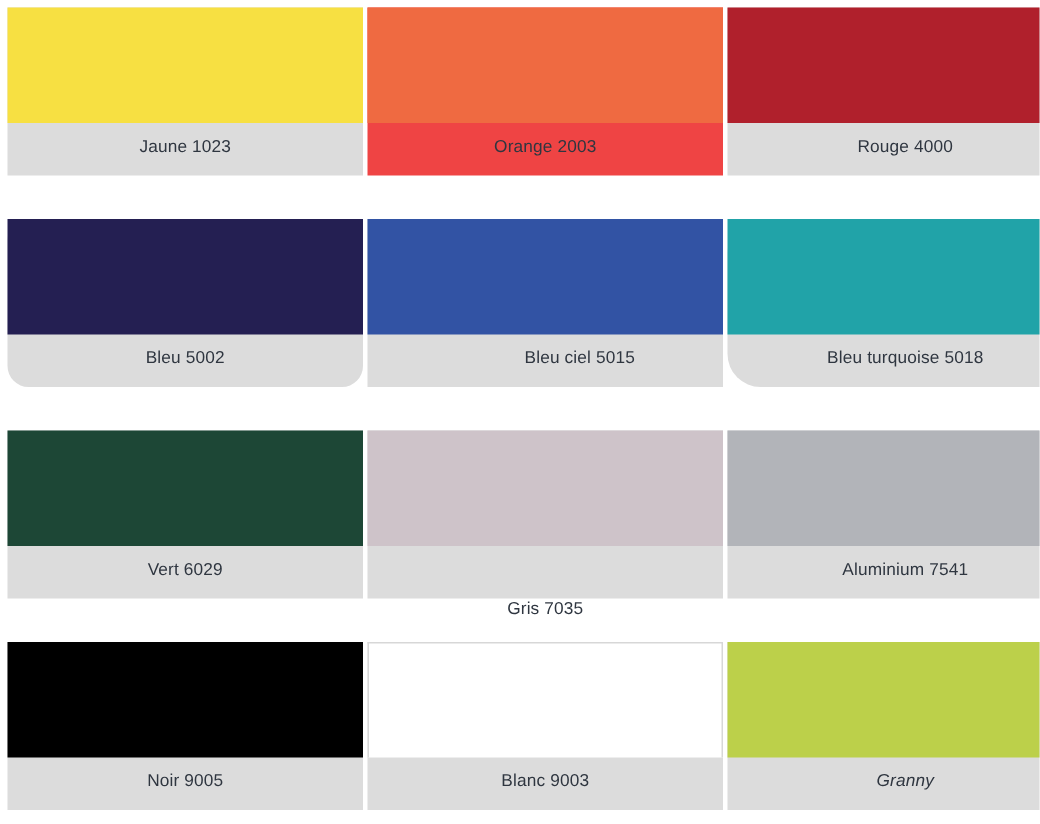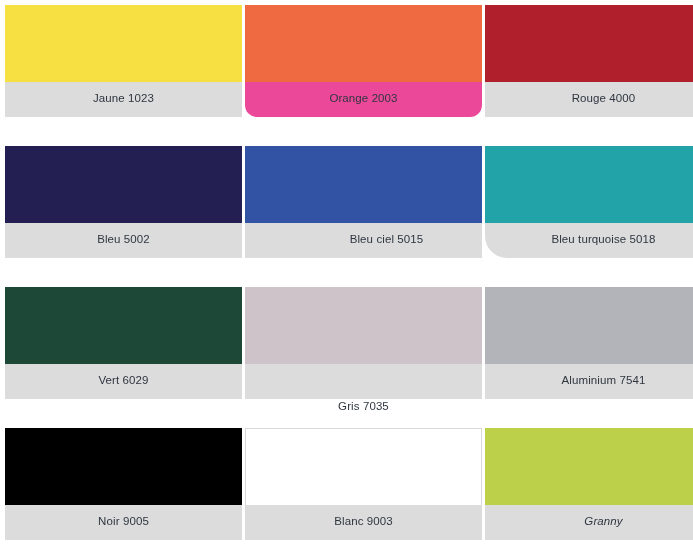--- a/index.html
+++ b/index.html
@@ -56,29 +56,29 @@
   }
 </style>
 </head>
 <body>
 
 <div id="palette-grid">
     <div class="swatch-card" style="background: rgb(220, 220, 220);">
       <div class="swatch-color" style="background: rgb(247, 224, 66);"></div>
       <div class="swatch-label" style="color: rgb(47, 54, 64);">Jaune 1023</div>
     </div>
-    <div class="swatch-card" style="background: #ec4899; border-radius: 12px;">
+    <div class="swatch-card" style="background: #ef4444;">
       <div class="swatch-color" style="background: rgb(239, 106, 65);"></div>
       <div class="swatch-label" style="color: rgb(47, 54, 64);">Orange 2003</div>
     </div>
     <div class="swatch-card" style="background: rgb(220, 220, 220);">
       <div class="swatch-color" style="background: rgb(176, 32, 44);"></div>
       <div class="swatch-label" style="color: rgb(47, 54, 64);">Rouge 4000</div>
     </div>
-    <div class="swatch-card" style="background: rgb(220, 220, 220);">
+    <div class="swatch-card" style="background: rgb(220, 220, 220); border-radius: 14px;">
       <div class="swatch-color" style="background: rgb(36, 31, 82);"></div>
       <div class="swatch-label" style="color: rgb(47, 54, 64);">Bleu 5002</div>
     </div>
     <div class="swatch-card" style="background: rgb(220, 220, 220);">
       <div class="swatch-color" style="background: rgb(50, 83, 164);"></div>
       <div class="swatch-label" style="color: rgb(47, 54, 64); padding-left: 46px;">Bleu ciel 5015</div>
     </div>
     <div class="swatch-card" style="background: rgb(220, 220, 220); border-radius: 22px;">
       <div class="swatch-color" style="background: rgb(33, 163, 168);"></div>
       <div class="swatch-label" style="color: rgb(47, 54, 64);">Bleu turquoise 5018</div>

